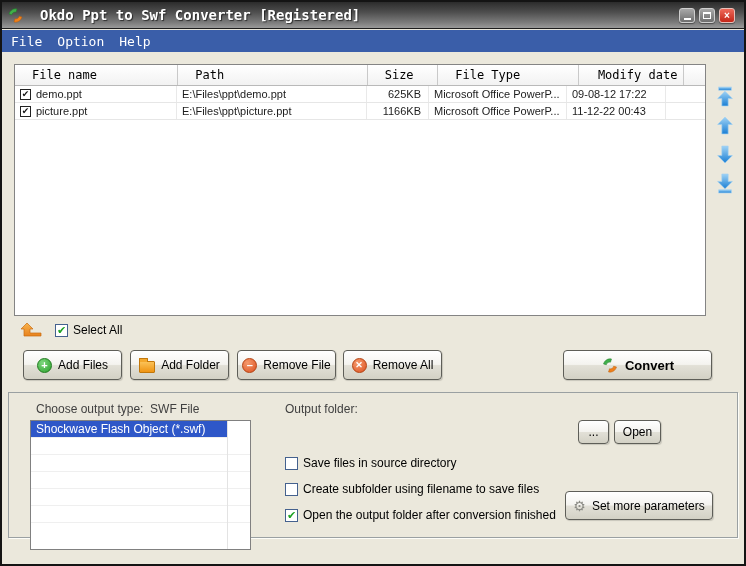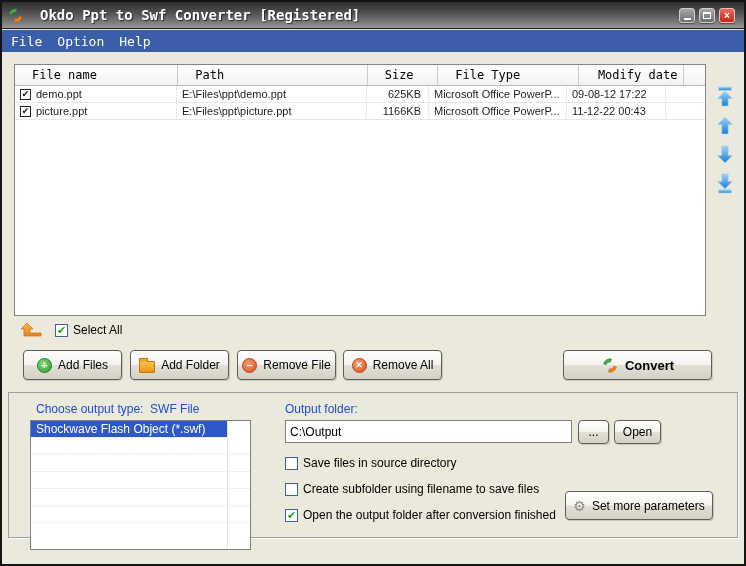--- a/index.html
+++ b/index.html
@@ -106,21 +106,21 @@
     background:#f4a82c; border:1px solid #c2770a; border-bottom:none; border-radius:1px 1px 0 0; }
   .btn-convert{ font-weight:bold; font-size:13px; }
   .gear-ico{ font:14px "DejaVu Sans", sans-serif; color:#8b8b85; }
 
   
   .groupbox{
     position:absolute; left:6px; top:390px; width:730px; height:146px;
     border:1px solid #9aa0a2; background:transparent;
     box-shadow:1px 1px 0 #fdfdf8;
   }
-  .grouplabel{ position:absolute; font:12px "Liberation Sans", sans-serif; color:#1d4ed8; white-space:nowrap; }
+  .grouplabel{ position:absolute; font:12px "Liberation Sans", sans-serif; color:#404040; white-space:nowrap; }
   .listbox{
     position:absolute; left:28px; top:418px; width:221px; height:130px;
     background:#fff; border:1px solid #808080;
   }
   .listbox::after{ content:""; position:absolute; top:0; bottom:0; right:22px; width:1px; background:#e3e3e3; }
   .lb-row{ height:17px; border-bottom:1px solid #efefef; }
   .lb-selected{
     width:calc(100% - 23px); background:#2E57C8; color:#fff;
     font:12px "Liberation Sans", sans-serif; line-height:17px; padding-left:5px;
     white-space:nowrap; overflow:hidden;
@@ -281,21 +281,20 @@
   <div class="listbox">
     <div class="lb-row lb-selected">Shockwave Flash Object (*.swf)</div>
     <div class="lb-row"></div>
     <div class="lb-row"></div>
     <div class="lb-row"></div>
     <div class="lb-row"></div>
     <div class="lb-row"></div>
   </div>
 
   <span class="grouplabel" style="left:283px; top:400px;">Output folder:</span>
-  <input class="out-input" type="text" value="C:\Output" style="">
   <div class="btn small-btn" style="left:576px; top:418px; width:31px;">
     <span>...</span>
   </div>
   <div class="btn small-btn" style="left:612px; top:418px; width:47px;">
     <span>Open</span>
   </div>
 
   <div class="optrow" style="left:283px; top:454px;">
     <span class="checkbox"></span>
     <span class="cb-label">Save files in source directory</span>

